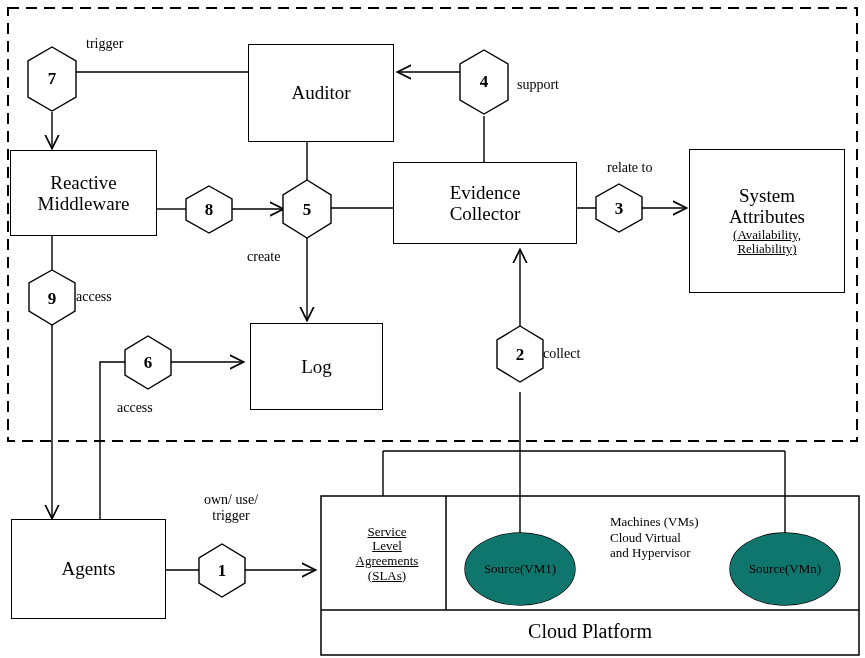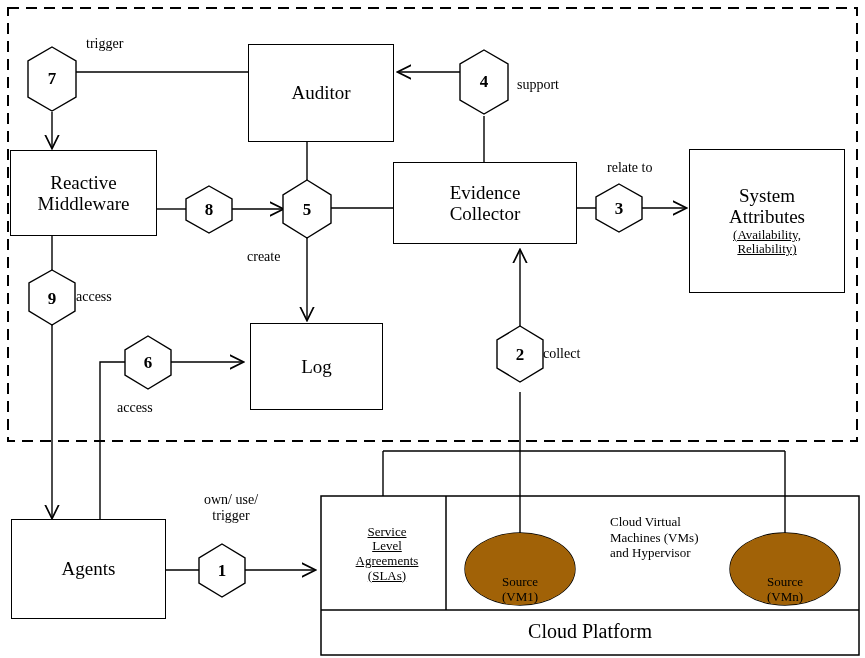--- a/index.html
+++ b/index.html
@@ -66,25 +66,25 @@
     background: transparent;
   }
   .edgelabel.centered {
     text-align: center;
   }
   .ellipse-node {
     position: absolute;
     box-sizing: border-box;
     border: 1.3px solid #000;
     border-radius: 50%;
-    background: #a16207;
+    background: #0f766e;
     display: flex;
-    flex-direction: column;
+    flex-direction: row;
     align-items: center;
-    justify-content: flex-end;
+    justify-content: center;
     text-align: center;
     font-size: 13px;
     line-height: 1.15;
   }
   .platform-label {
     position: absolute;
     font-size: 20px;
     text-align: center;
     width: 100%;
     left: 0;
@@ -206,22 +206,22 @@
     <span>Source</span>
     <span>(VM1)</span>
   </div>
 
   <div class="ellipse-node" style="left:730px; top:533px; width:110px; height:72px; border:none;">
     <span>Source</span>
     <span>(VMn)</span>
   </div>
 
   <div class="vm-caption" style="left:610px; top:514px; width:160px;">
+    <div>Machines (VMs)</div>
     <div>Cloud Virtual</div>
-    <div>Machines (VMs)</div>
     <div>and Hypervisor</div>
   </div>
 
   <div class="platform-label" style="left:321px; top:620px; width:538px;">
     <span>Cloud Platform</span>
   </div>
 
   <div class="hexnum" style="left:38px; top:70px; width:28px;">
     <span>7</span>
   </div>

